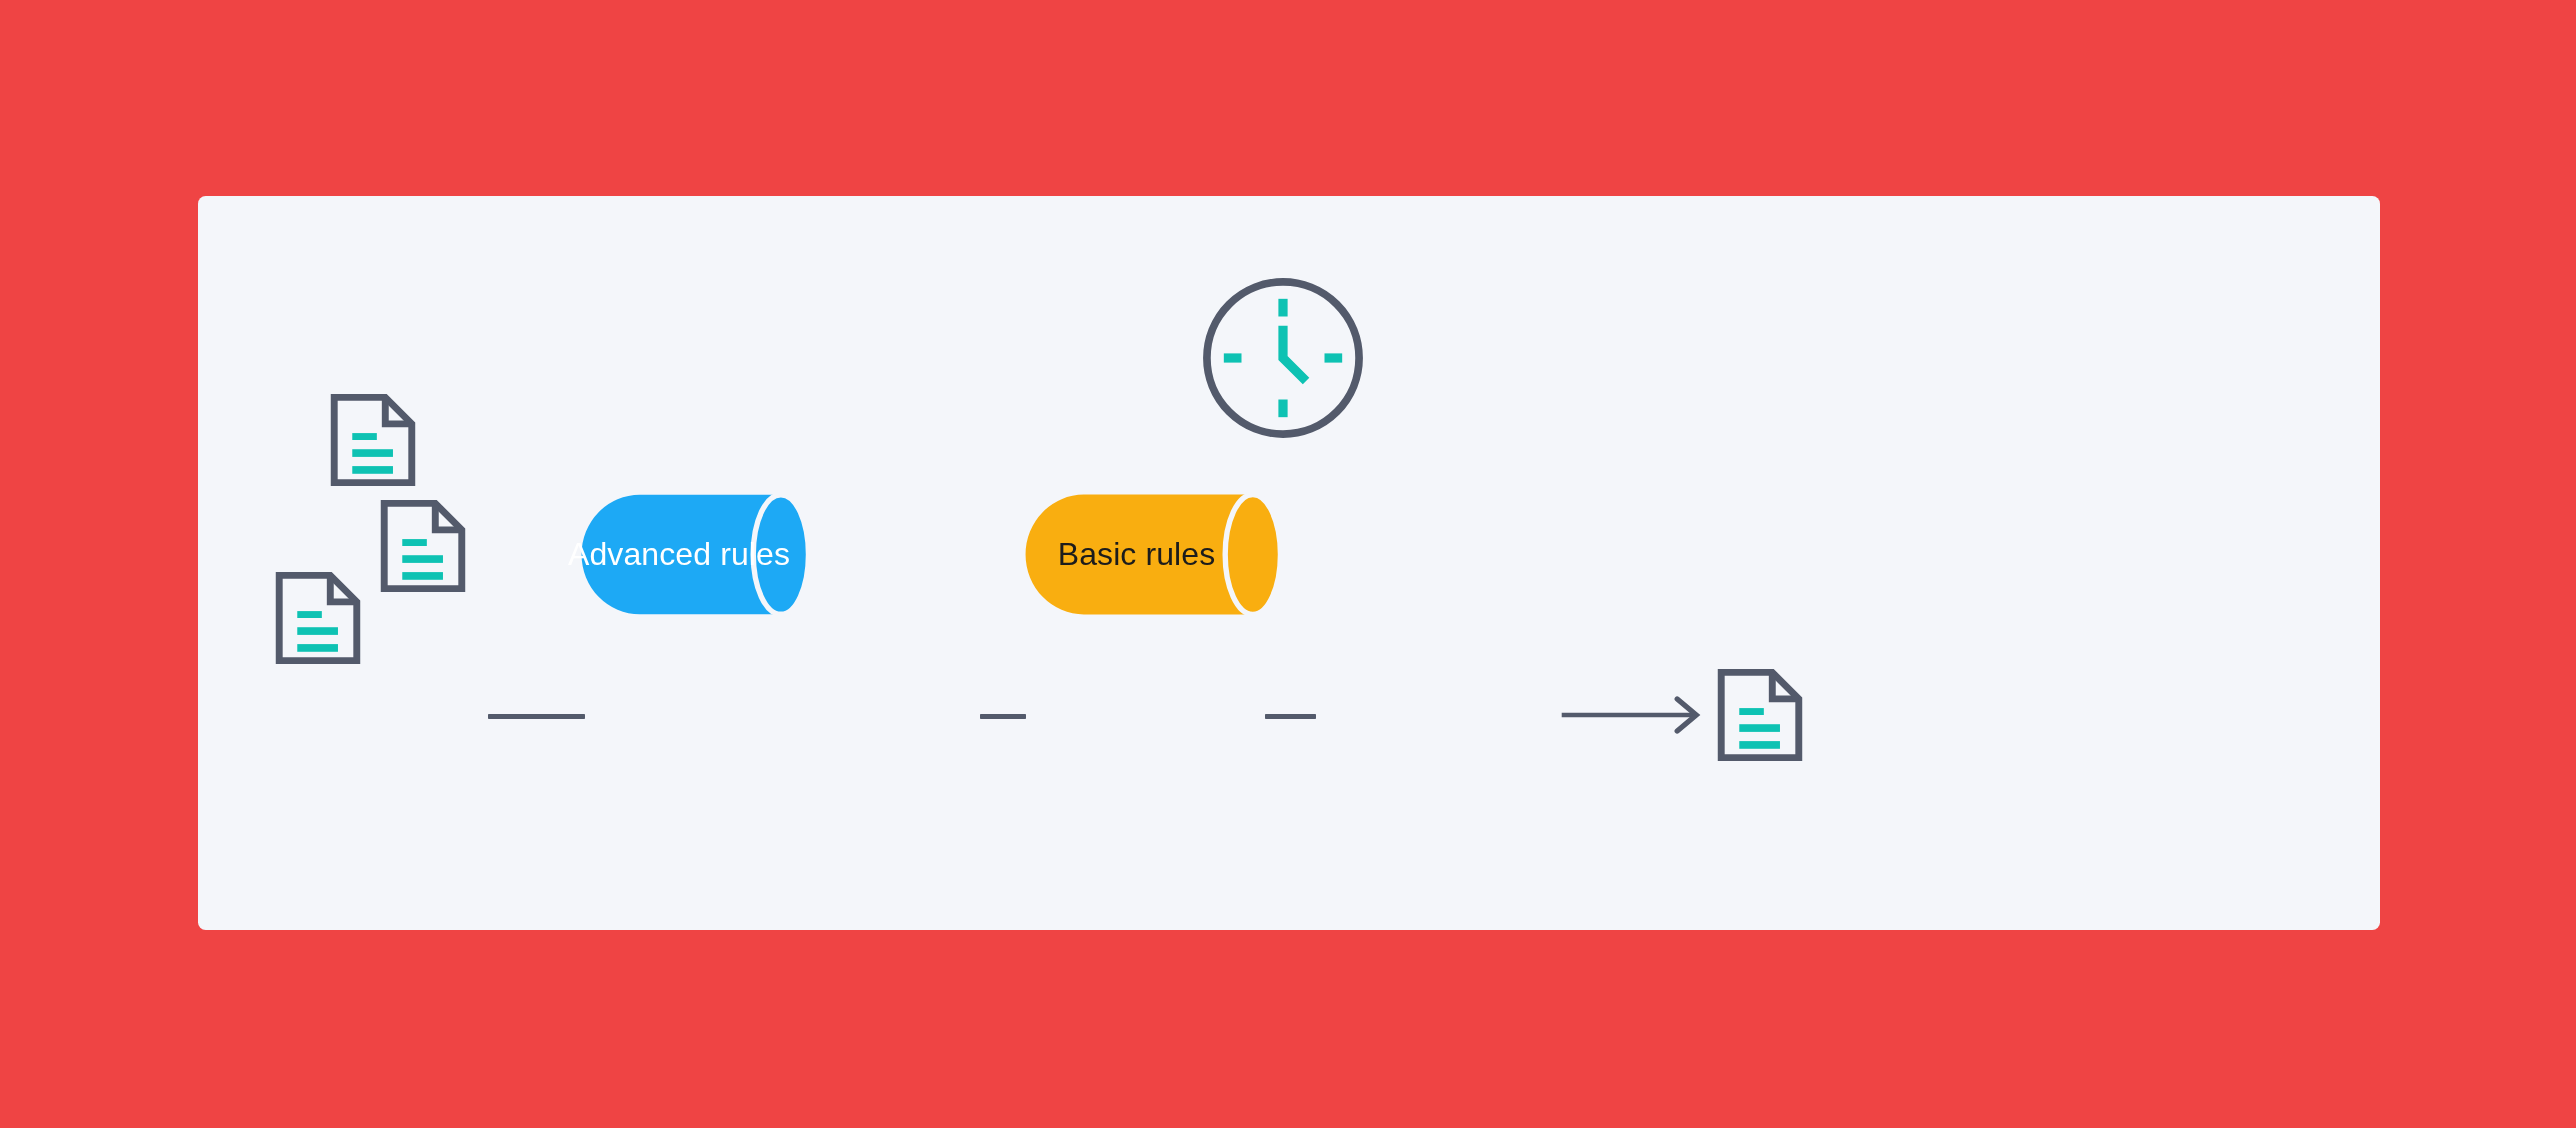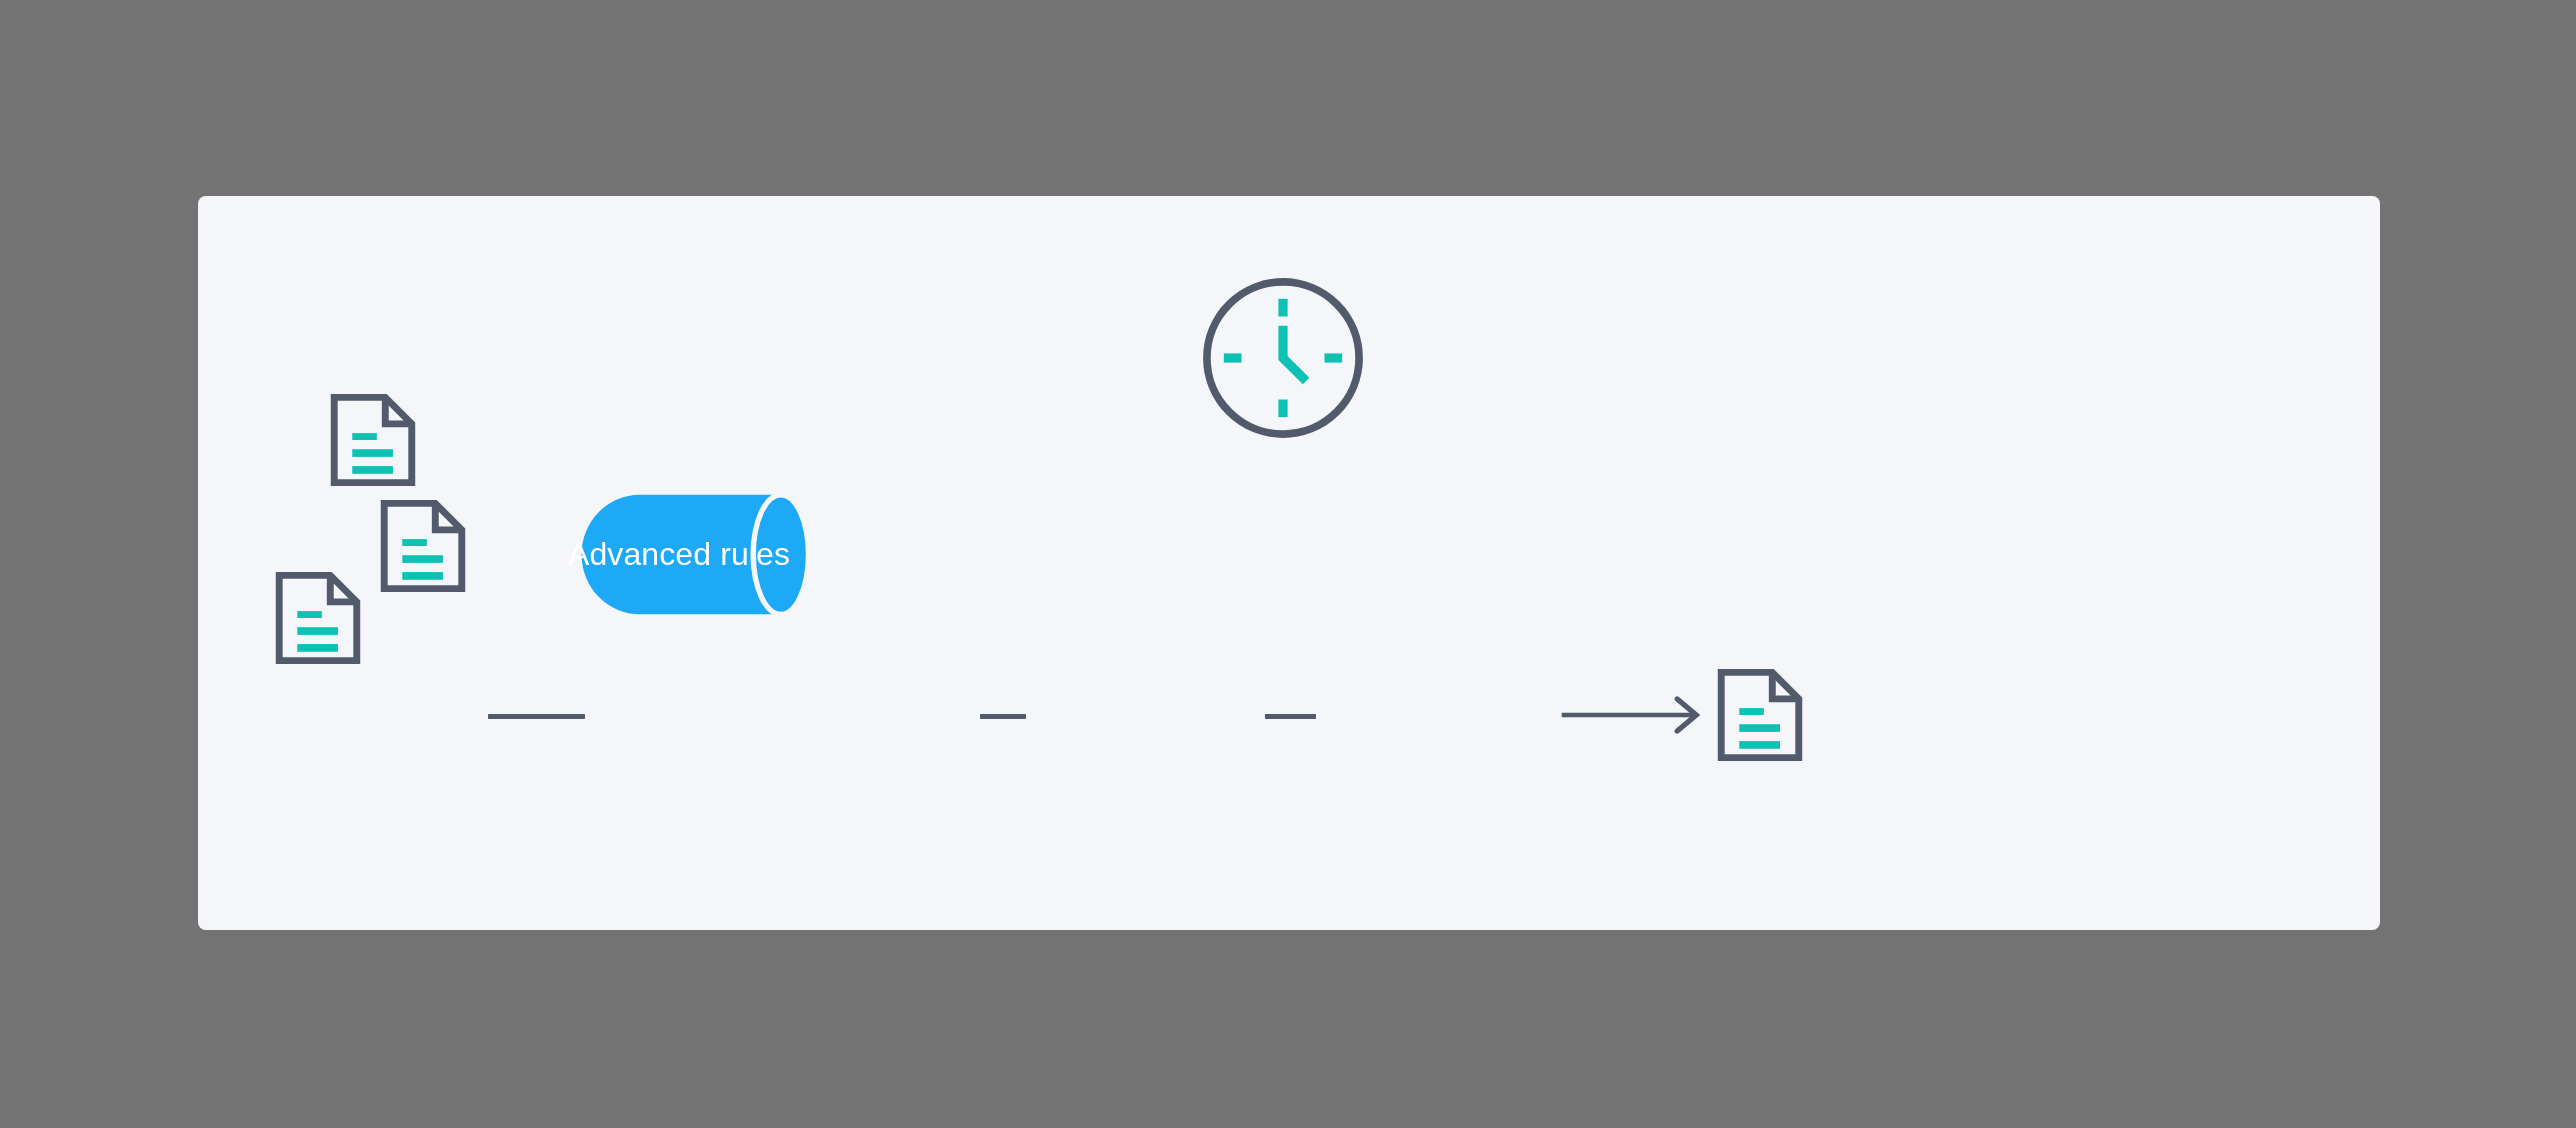--- a/index.html
+++ b/index.html
@@ -11,21 +11,21 @@
     width: 2576px;
     height: 1129px;
     font-family: "Liberation Sans", sans-serif;
     overflow: hidden;
   }
 
   #stage {
     position: relative;
     width: 2576px;
     height: 1129px;
-    background: #737373;
+    background: #ef4444;
   }
 
   
   #canvas-panel {
     position: absolute;
     left: 198px;
     top: 196px;
     width: 2182px;
     height: 734px;
     background: #f4f6fa;
@@ -127,20 +127,27 @@
 
         <path d="M78 2 H262 V158 H78 A76 78 0 0 1 78 2 Z" fill="#1da9f5"></path>
 
         <ellipse cx="262" cy="80" rx="36" ry="78" fill="#1da9f5" stroke="#f4f6fa" stroke-width="7"></ellipse>
       </svg>
       <div class="cyl-label" style="left:0; top:0; width:198px; height:123px; color:#ffffff;">Advanced rules</div>
     </div>
 
     <div class="connector" style="left:782px; top:518px; width:46px;"></div>
 
+    <div class="cylinder" style="left:826px; top:297px;">
+      <svg width="258" height="123" viewBox="0 0 336 160" aria-hidden="true">
+        <path d="M78 2 H298 V158 H78 A76 78 0 0 1 78 2 Z" fill="#f9ae10"></path>
+        <ellipse cx="298" cy="80" rx="36" ry="78" fill="#f9ae10" stroke="#f4f6fa" stroke-width="7"></ellipse>
+      </svg>
+      <div class="cyl-label" style="left:0; top:0; width:225px; height:123px; color:#1c1c1c;">Basic rules</div>
+    </div>
 
     <div class="connector" style="left:1067px; top:518px; width:51px;"></div>
 
 
     <div class="arrow-icon" style="left:1363px; top:500px;">
       <svg width="142" height="38" viewBox="0 0 185 50" aria-hidden="true">
         <line x1="0" y1="25" x2="176" y2="25" stroke="#535a6b" stroke-width="6"></line>
         <path d="M152 4 L177 25 L152 46" fill="none" stroke="#535a6b" stroke-width="7" stroke-linecap="round" stroke-linejoin="miter"></path>
       </svg>
     </div>

